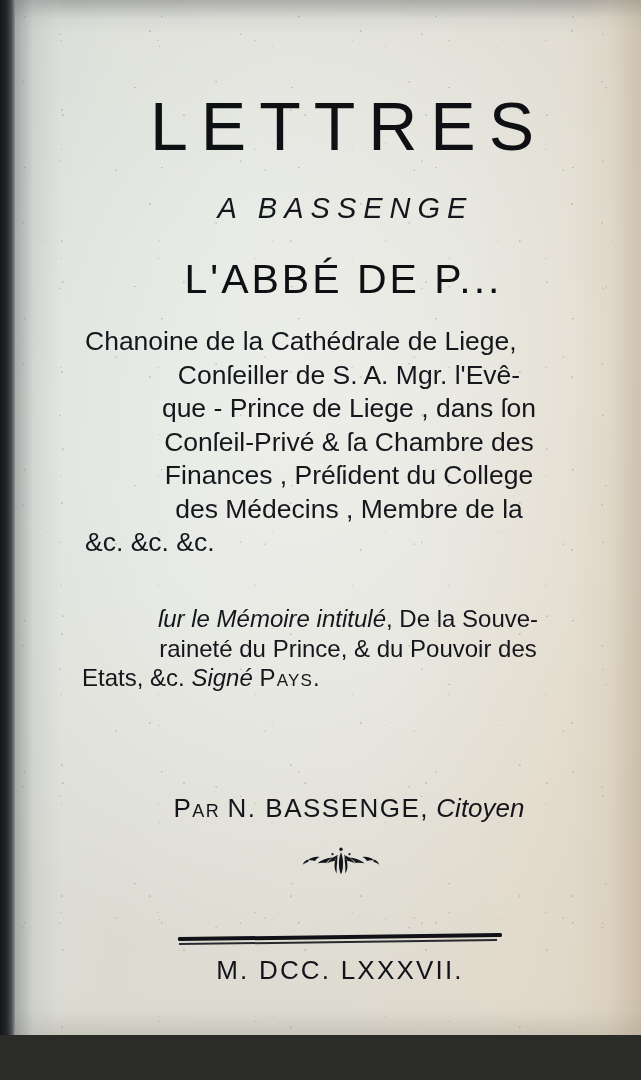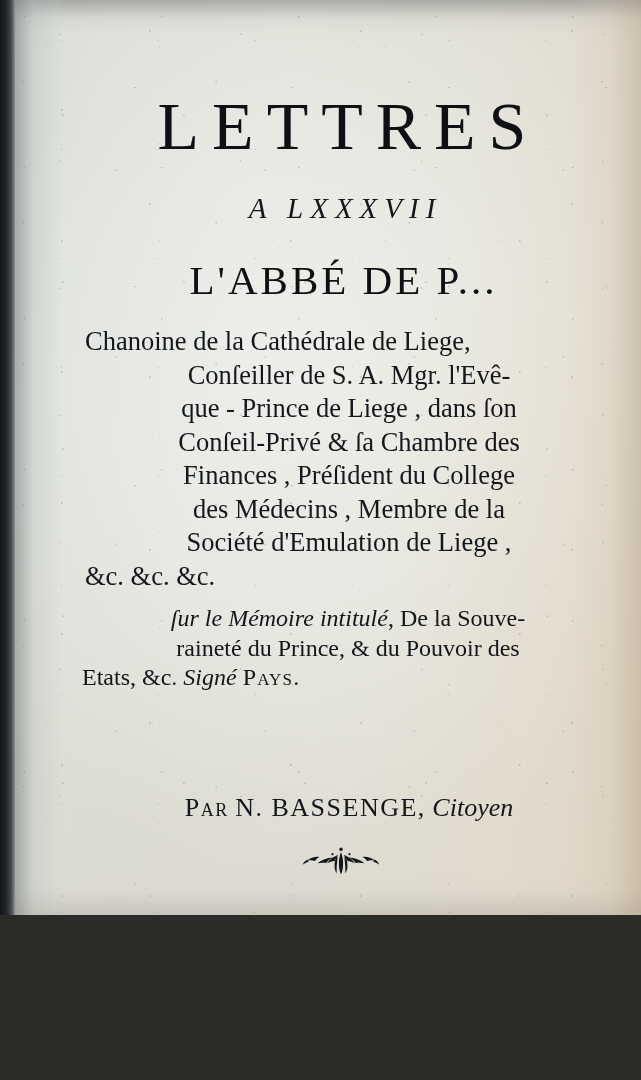--- a/index.html
+++ b/index.html
@@ -3,23 +3,23 @@
 <meta charset="utf-8">
 <style>
   html, body {
     margin: 0;
     padding: 0;
     background: #2b2b28;
   }
   #page {
     position: relative;
     width: 641px;
-    height: 915px;
+    height: 1035px;
     overflow: hidden;
-    font-family: Liberation Serif, serif;
+    font-family: Liberation Sans, sans-serif;
     color: #14161c;
     
     background:
       linear-gradient(100deg,
         rgba(214,219,216,0.85) 0%,
         rgba(224,228,224,0.55) 14%,
         rgba(232,234,229,0.25) 34%,
         rgba(236,232,222,0.30) 62%,
         rgba(232,222,206,0.62) 82%,
         rgba(224,211,192,0.80) 100%),
@@ -188,32 +188,31 @@
 <body>
 
 <div id="page">
 
   <div class="speckle"></div>
 
   <div class="content">
 
     <div class="title-main">LETTRES</div>
 
-    <div class="title-sub1">A LXXXVII</div>
+    <div class="title-sub1">A BASSENGE</div>
 
     <div class="title-sub2">L'ABBÉ DE P...</div>
 
     <div class="desc">
       <span class="l first">Chanoine de la Cathédrale de Liege,</span>
       <span class="l">Conſeiller de S. A. Mgr. l'Evê-</span>
       <span class="l">que - Prince de Liege , dans ſon</span>
       <span class="l">Conſeil-Privé &amp; ſa Chambre des</span>
       <span class="l">Finances , Préſident du College</span>
       <span class="l">des Médecins , Membre de la</span>
-      <span class="l">Société d'Emulation de Liege ,</span>
       <span class="l last">&amp;c. &amp;c. &amp;c.</span>
     </div>
 
     <div class="contents">
       <span class="l"><span>ſur le Mémoire intitulé</span><span class="rom">, De la Souve-</span></span>
       <span class="l rom">raineté du Prince, &amp; du Pouvoir des</span>
       <span class="l last"><span class="rom">Etats, &amp;c.</span> <span>Signé</span> <span class="sc">Pays.</span></span>
     </div>
 
     <div class="author">

